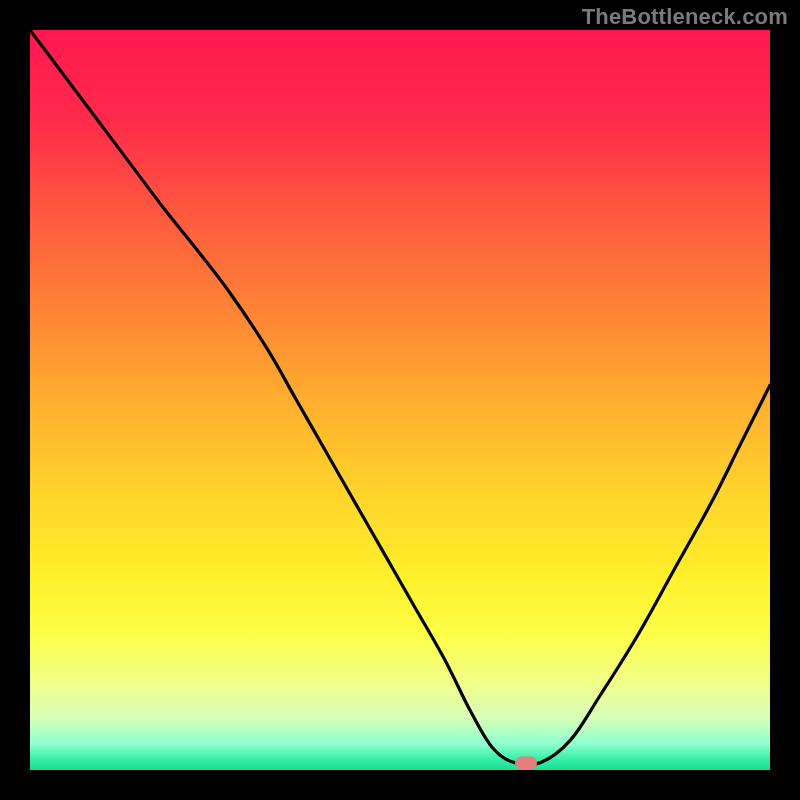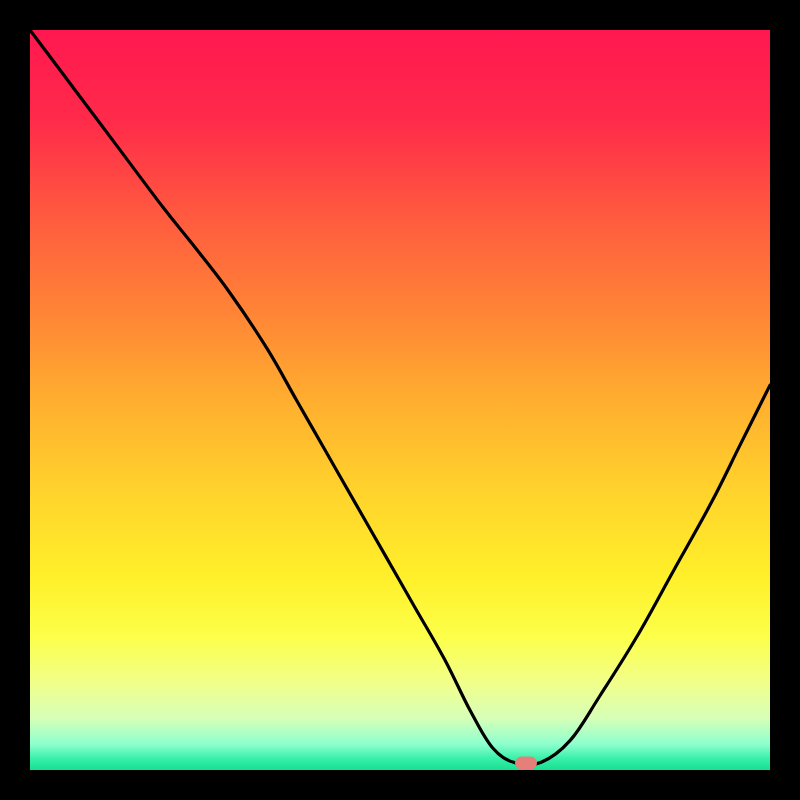--- a/index.html
+++ b/index.html
@@ -49,20 +49,21 @@
     height: 13px;
     border-radius: 7px;
     transform: translate(-50%, -50%);
     z-index: 5;
   }
 </style>
 </head>
 <body>
 <div class="frame">
 
+  <div class="watermark">TheBottleneck.com</div>
 
   <div class="plot-area">
     <svg class="gradient" viewBox="0 0 740 740" preserveAspectRatio="none">
       <defs>
         <linearGradient id="bg-grad" x1="0" y1="0" x2="0" y2="1">
             <stop offset="0%" stop-color="#ff1850"></stop>
             <stop offset="12%" stop-color="#ff2a4a"></stop>
             <stop offset="25%" stop-color="#ff5a3f"></stop>
             <stop offset="38%" stop-color="#ff8436"></stop>
             <stop offset="50%" stop-color="#ffae2f"></stop>

